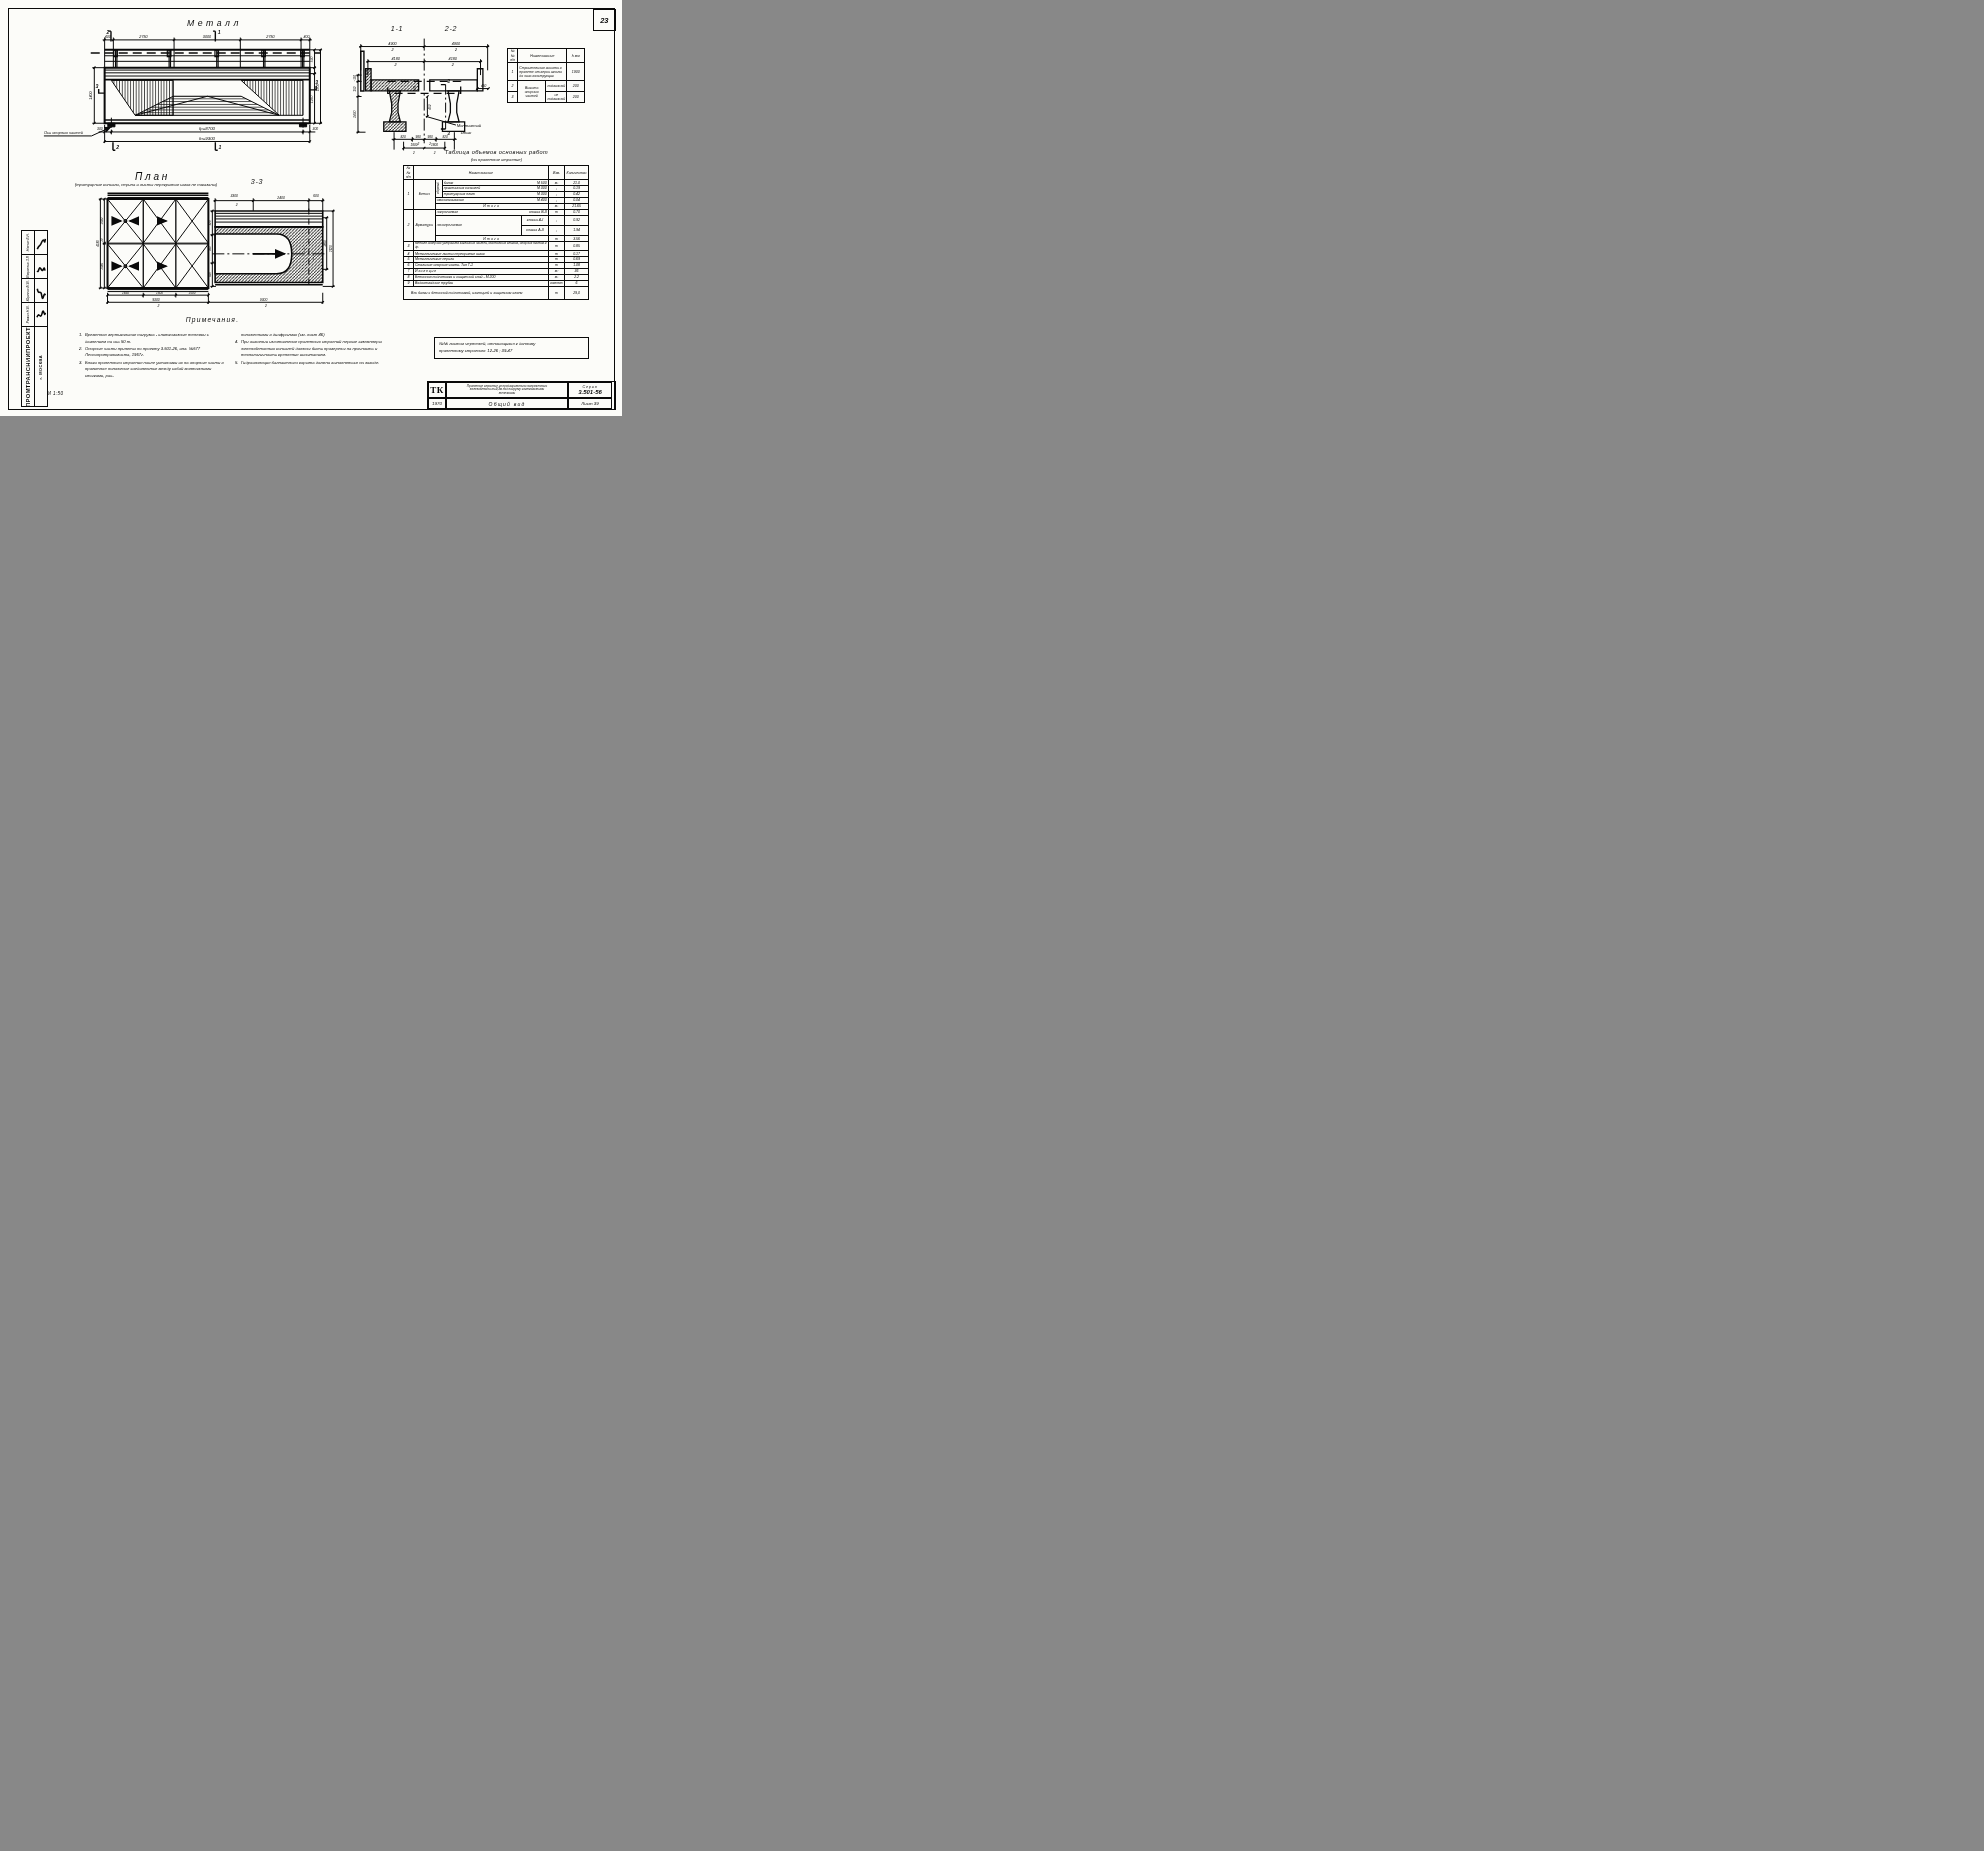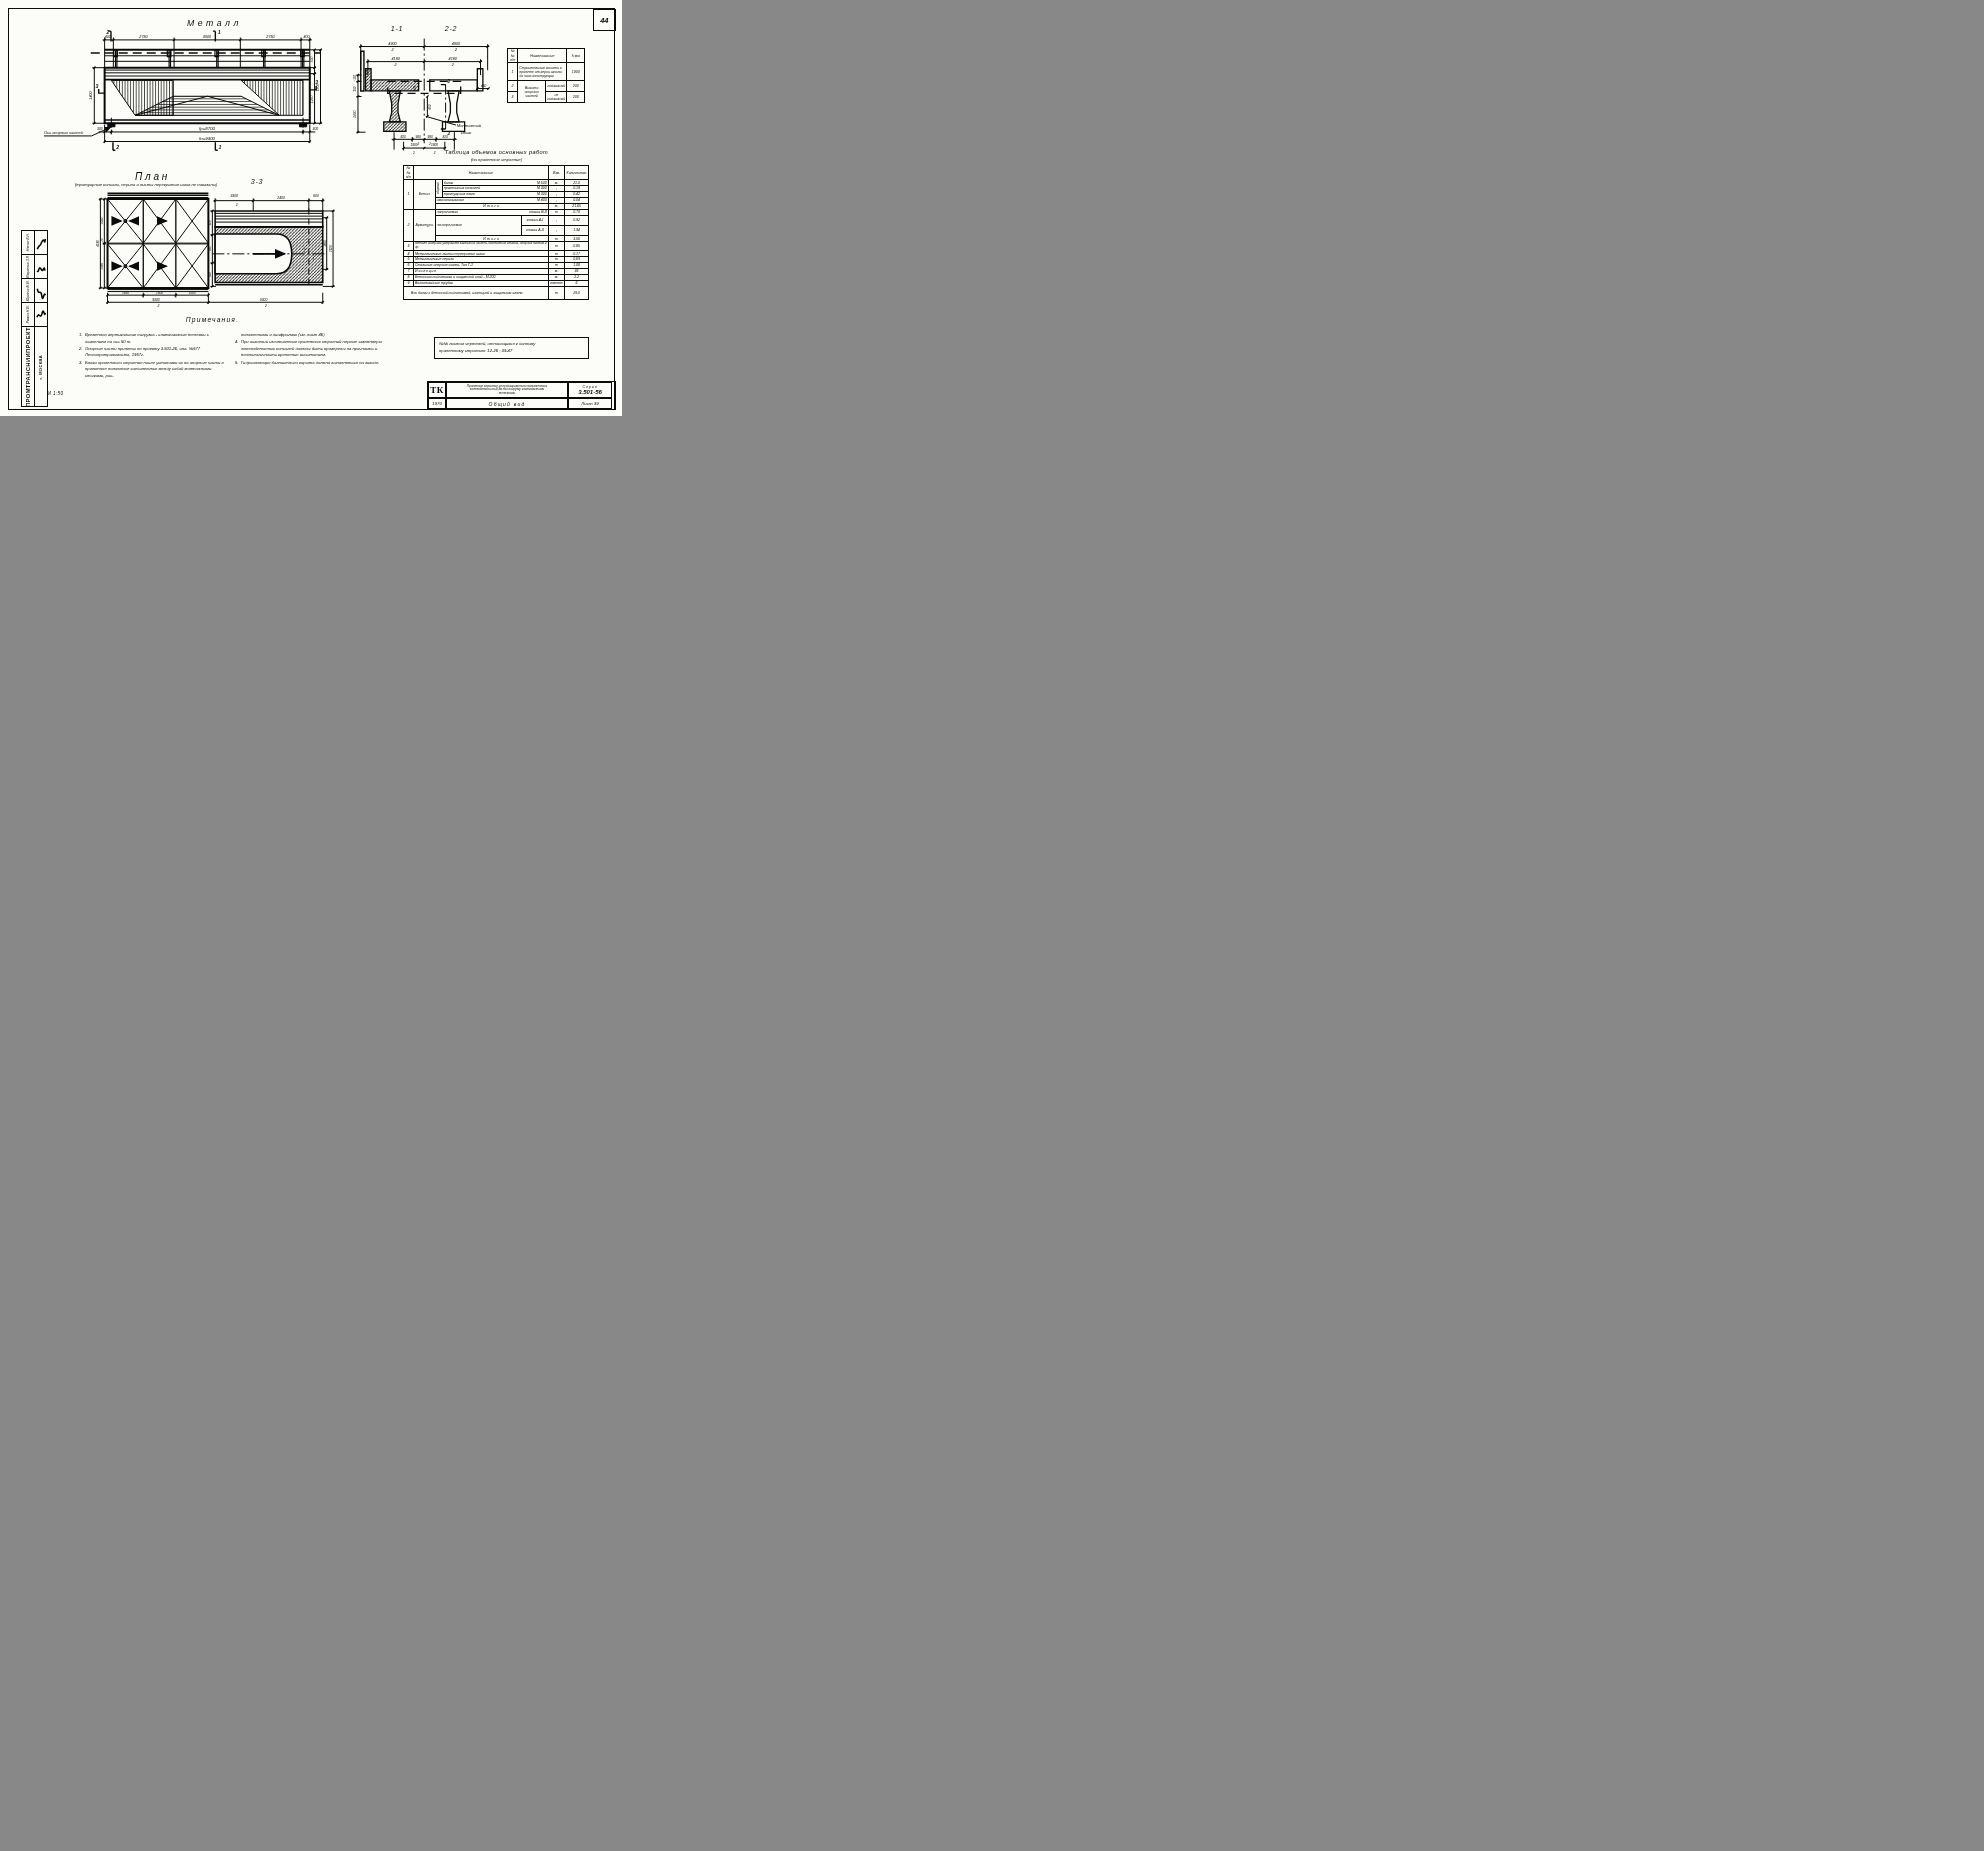--- a/index.html
+++ b/index.html
@@ -66,21 +66,21 @@
   .sb-org .city{width:12.3px;display:flex;align-items:center;justify-content:center;
            font-weight:bold;font-size:4px;letter-spacing:0.4px;}
 </style>
 </head>
 <body>
 
 <div class="sheet">
   <div class="abs frame"></div>
 
   <div class="abs pagenum">
-    <span>44</span>
+    <span>23</span>
   </div>
 
   <div class="abs view-title t-facade">Металл</div>
 
   <svg class="abs" style="left:43px;top:28px" width="280" height="125" viewBox="0 0 705 315">
     <defs>
       <pattern id="vh" width="7" height="7" patternUnits="userSpaceOnUse">
         <path d="M3.5,0 V7" stroke="#0a0a0a" stroke-width="0.7"></path>
       </pattern>
       <pattern id="hh" width="7" height="7" patternUnits="userSpaceOnUse">

